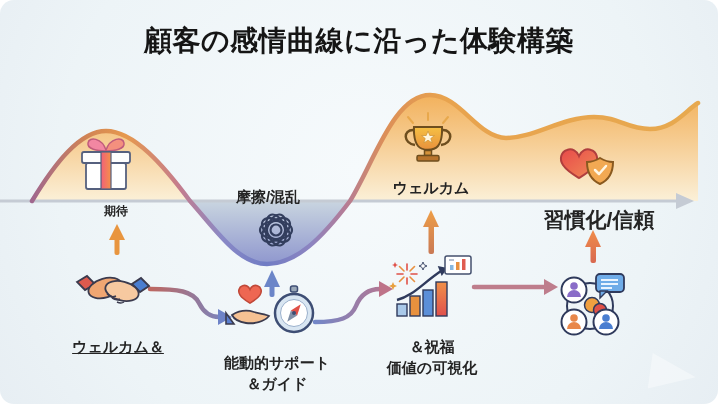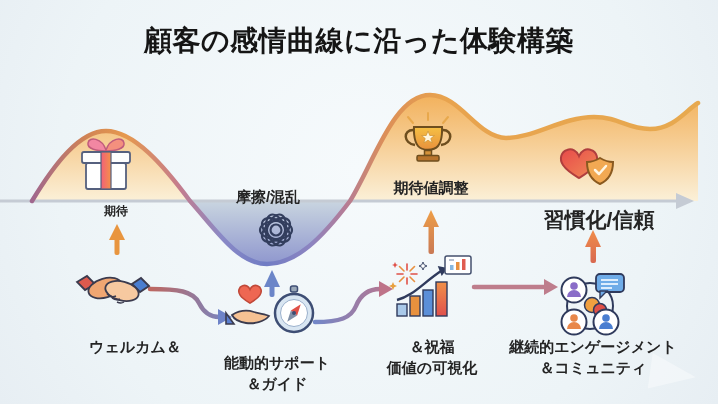--- a/index.html
+++ b/index.html
@@ -3,41 +3,42 @@
 <meta charset="utf-8">
 <style>
   html,body{margin:0;padding:0;}
   .slide{
     position:relative;
     width:718px;height:404px;
     overflow:hidden;
     background:radial-gradient(circle at 50% 42%, #f6fafc 0%, #edf4f7 70%, #e7eef3 100%);
     font-family:"Liberation Sans","DejaVu Sans",sans-serif;
     color:#1f1f1f;
+    border-radius:14px;
   }
   .title{
     position:absolute;left:0;right:0;top:22px;margin:0;
     text-align:center;font-size:28px;font-weight:800;
     letter-spacing:0.5px;color:#151515;
   }
   .diagram-svg{position:absolute;left:0;top:0;}
   .lbl{
     position:absolute;transform:translateX(-50%);
     white-space:nowrap;font-weight:bold;color:#242424;
   }
   .lbl-expectation{left:116px;top:203px;font-size:12px;}
   .lbl-friction{left:268px;top:188px;font-size:15px;}
   .lbl-success{left:431px;top:179px;font-size:15px;}
   .lbl-habituation{left:599px;top:206px;font-size:21px;}
   .action{
     position:absolute;transform:translateX(-50%);
     text-align:center;font-weight:bold;font-size:15px;
     line-height:21px;color:#242424;white-space:nowrap;
   }
-  .action-0{left:135px;top:336px;}
+  .action-0{left:118px;top:336px;text-decoration:underline;}
   .action-1{left:277px;top:352px;}
   .action-2{left:432px;top:336px;}
   .action-3{left:593px;top:336px;}
   .watermark{
     position:absolute;left:650px;top:356px;width:0;height:0;
     border-top:18px solid transparent;
     border-bottom:18px solid transparent;
     border-left:46px solid rgba(255,255,255,0.38);
     transform:rotate(8deg);
   }
@@ -277,33 +278,29 @@
       <g>
         <circle cx="16" cy="16" r="12.5" fill="#FFFFFF" stroke="#2F3A5C" stroke-width="2"></circle>
         <circle cx="16" cy="12" r="3.8" fill="#4A7ED0"></circle>
         <path d="M9,23 A7,7 0 0 1 23,23 Z" fill="#4A7ED0"></path>
       </g>
     </g>
   </svg>
 
   <div class="lbl lbl-expectation">期待</div>
   <div class="lbl lbl-friction">摩擦/混乱</div>
-  <div class="lbl lbl-success">期待値調整</div>
+  <div class="lbl lbl-success">ウェルカム</div>
   <div class="lbl lbl-habituation">習慣化/信頼</div>
 
   <div class="action action-0">
     <div>ウェルカム＆</div>
   </div>
   <div class="action action-1">
     <div>能動的サポート</div>
     <div>＆ガイド</div>
   </div>
   <div class="action action-2">
     <div>＆祝福</div>
     <div>価値の可視化</div>
   </div>
-  <div class="action action-3">
-    <div>継続的エンゲージメント</div>
-    <div>＆コミュニティ</div>
-  </div>
 
   <div class="watermark"></div>
 </div>
 
 </body></html>

